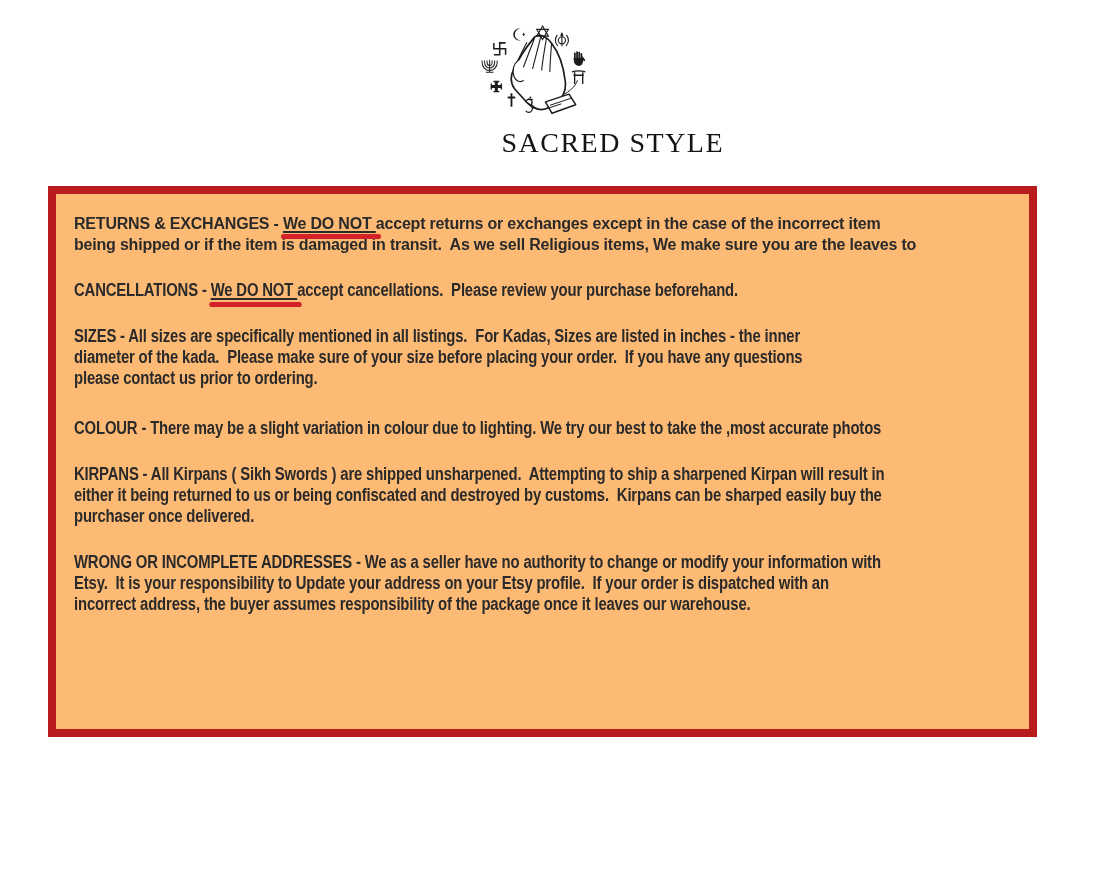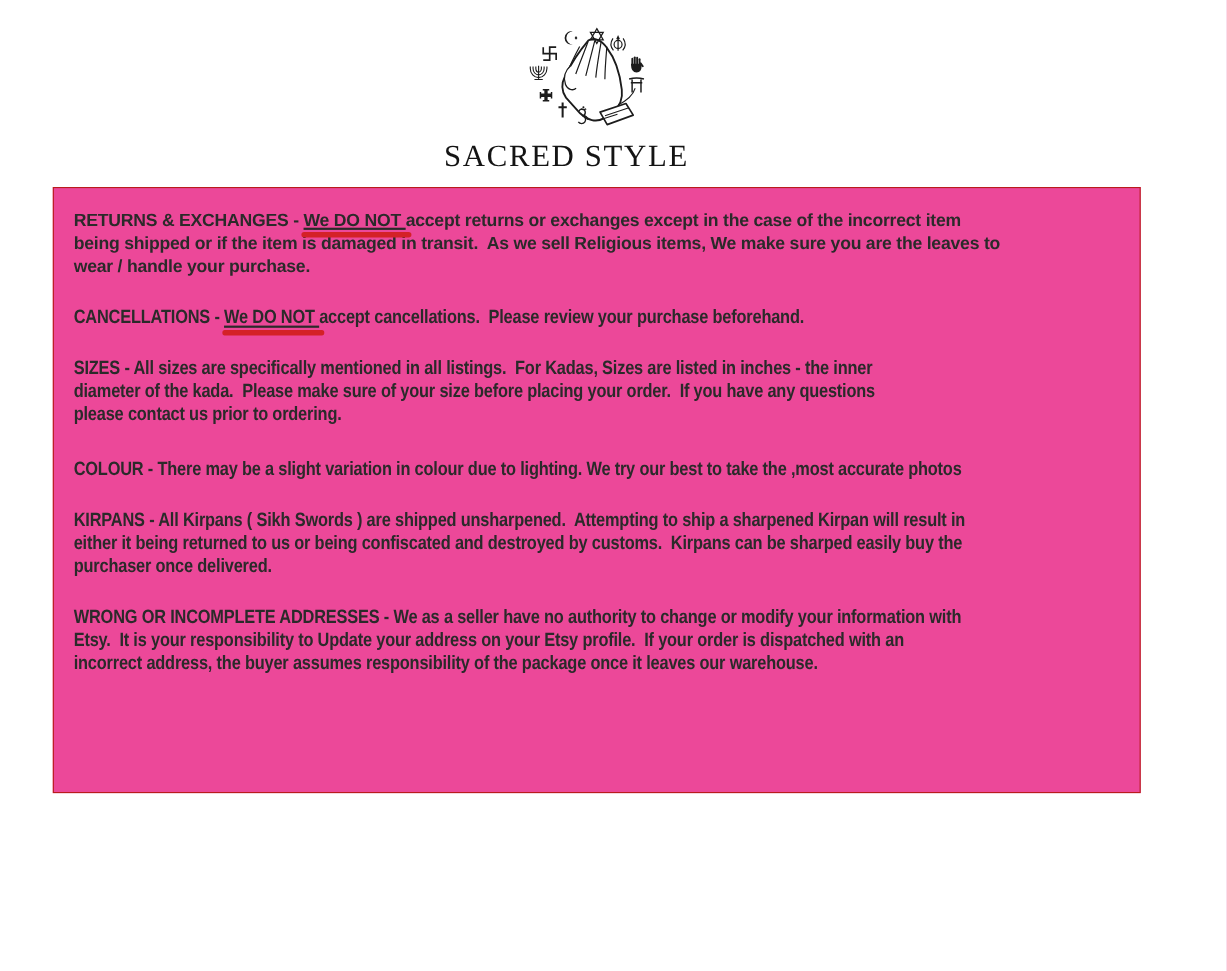--- a/index.html
+++ b/index.html
@@ -1,27 +1,27 @@
 <!DOCTYPE html>
 <html><head>
 <meta charset="utf-8">
 <style>
   html,body{margin:0;padding:0;background:#ffffff;}
   .page{position:relative;width:1115px;height:883px;background:#ffffff;overflow:hidden;
         font-family:"Liberation Sans",sans-serif;}
 
   
   .logo-art{position:absolute;left:415px;top:16px;width:240px;height:126px;}
-  .wordmark{position:absolute;left:345px;top:127px;width:340px;text-align:center;
+  .wordmark{position:absolute;left:384px;top:127px;width:340px;text-align:right;
             font-family:"Liberation Serif",serif;font-size:28px;letter-spacing:1.5px;
             color:#141414;white-space:nowrap;}
 
   
-  .policy-box{position:absolute;left:48px;top:170px;width:989px;height:551px;
-              box-sizing:border-box;border:1px solid #b91c1c;background:#ec4899;
+  .policy-box{position:absolute;left:48px;top:186px;width:989px;height:551px;
+              box-sizing:border-box;border:8px solid #b91c1c;background:#fdba74;
               padding:19px 18px 0 18px;overflow:hidden;}
   .para{margin:0 0 25px 0;font-weight:700;font-size:16px;line-height:21px;
         color:#2b2a2a;letter-spacing:-0.2px;}
   .para .line{display:block;white-space:pre;}
   .condensed{font-size:17.5px;transform:scaleX(0.85);transform-origin:0 0;width:117.6%;}
   .gap-lg{margin-bottom:29px;}
   .note{margin-bottom:21px;}
   .closing{font-size:19px;}
 
   
@@ -90,21 +90,20 @@
     </g>
   </svg>
 
   <div class="wordmark">SACRED STYLE</div>
 
   <div class="policy-box">
 
     <p class="para">
         <span class="line"><span>RETURNS &amp; EXCHANGES - </span><span class="donot">We DO NOT </span><span>accept returns or exchanges except in the case of the incorrect item</span></span>
         <span class="line">being shipped or if the item is damaged in transit.  As we sell Religious items, We make sure you are the leaves to</span>
-        <span class="line">wear / handle your purchase.</span>
       </p>
 
     <p class="para condensed">
         <span class="line"><span>CANCELLATIONS - </span><span class="donot">We DO NOT </span><span>accept cancellations.  Please review your purchase beforehand.</span></span>
       </p>
 
     <p class="para condensed gap-lg">
         <span class="line">SIZES - All sizes are specifically mentioned in all listings.  For Kadas, Sizes are listed in inches - the inner</span>
         <span class="line">diameter of the kada.  Please make sure of your size before placing your order.  If you have any questions</span>
         <span class="line">please contact us prior to ordering.</span>

